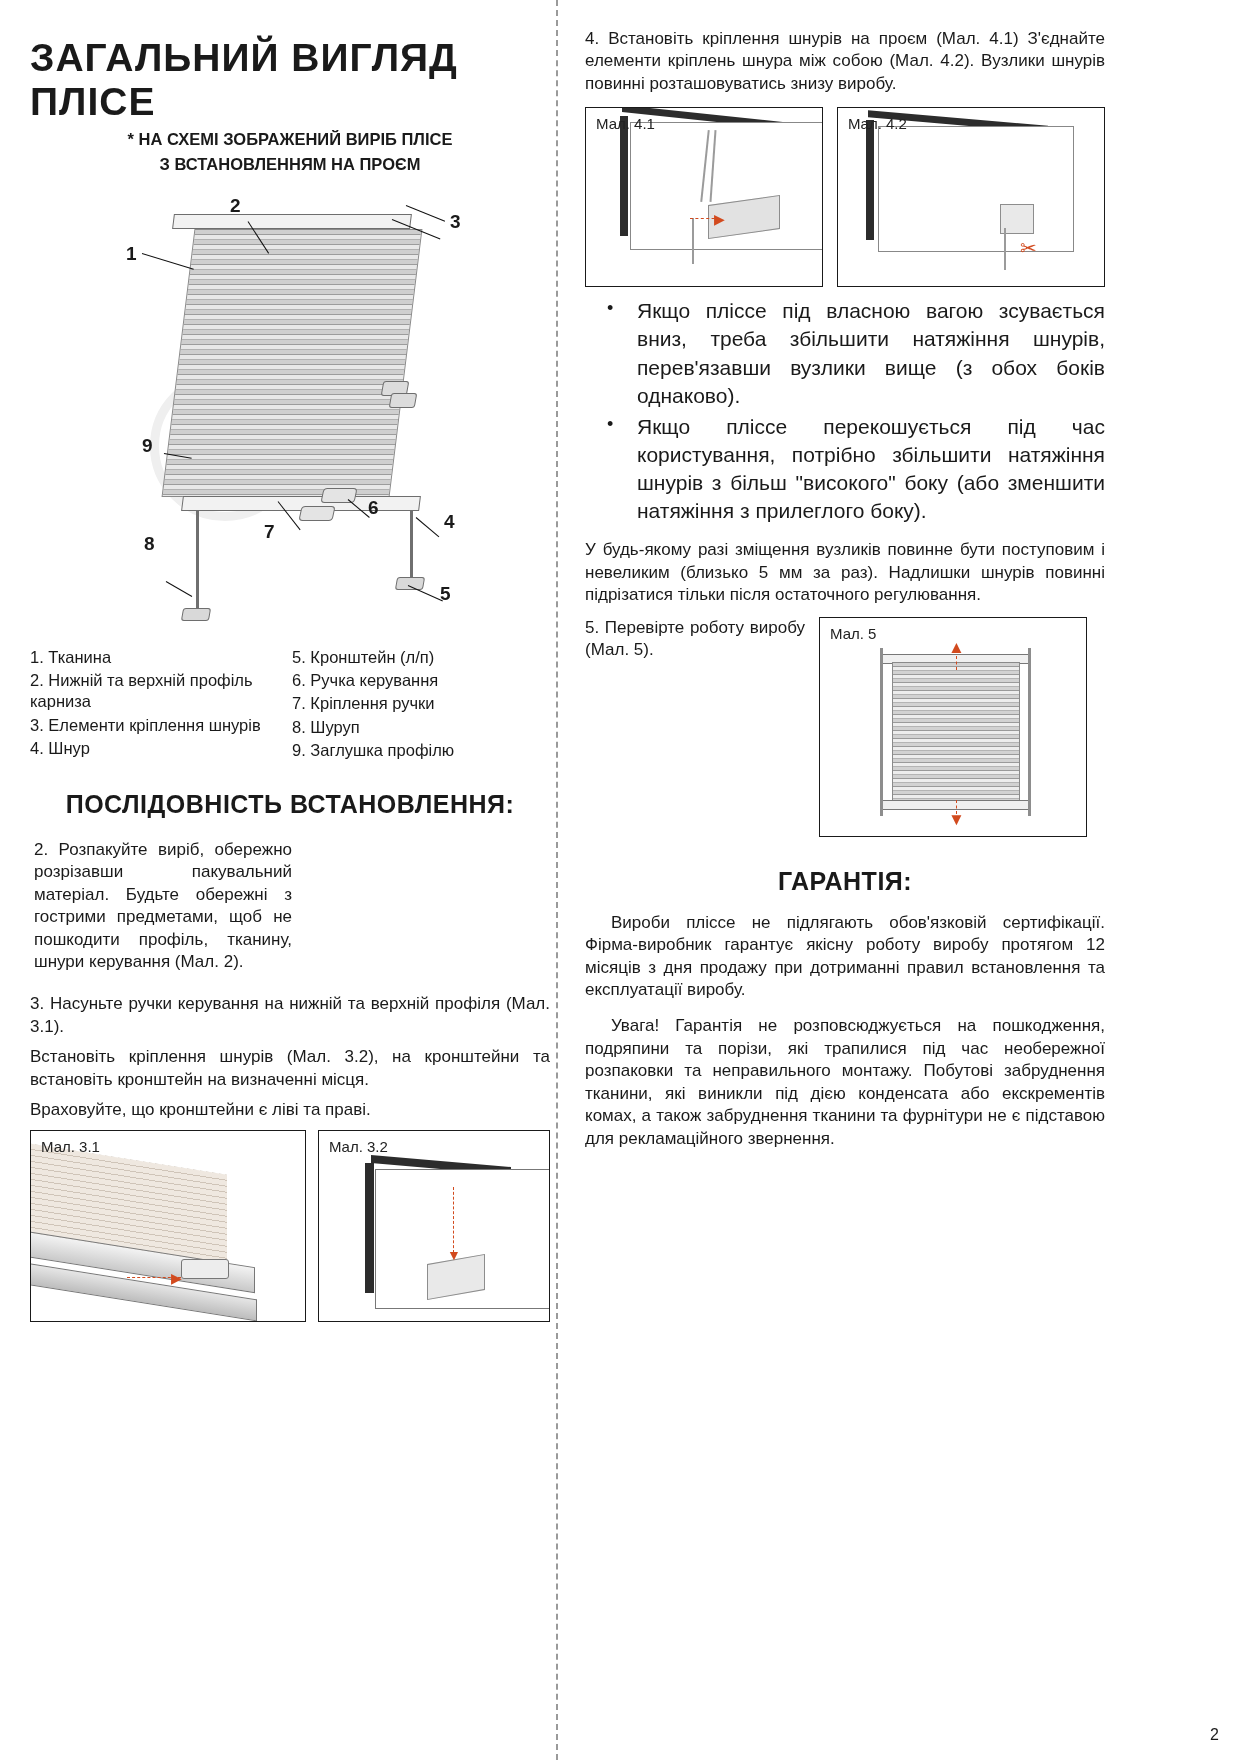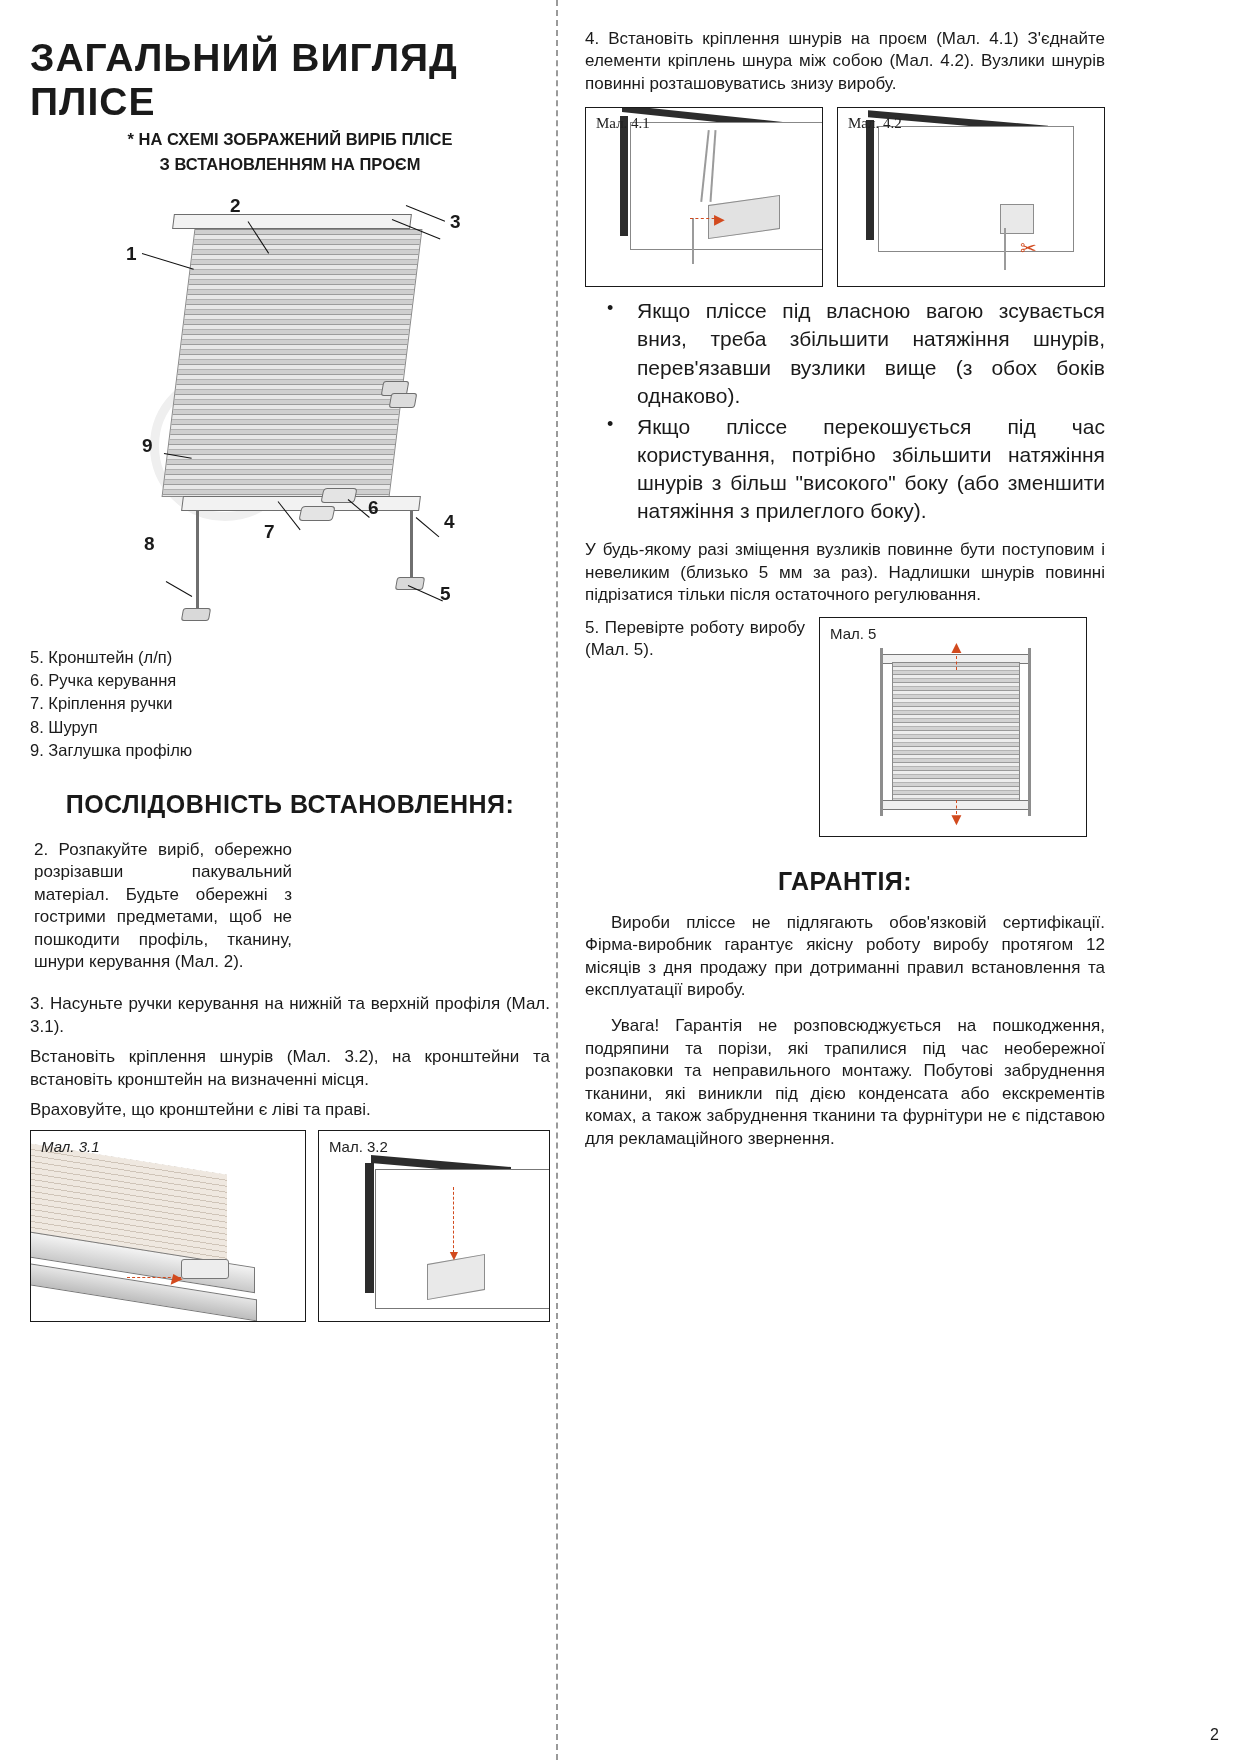--- a/index.html
+++ b/index.html
@@ -339,41 +339,47 @@
       <span class="lbl" style="left:420px; top:30px;">3</span>
       <span class="lbl" style="left:414px; top:330px;">4</span>
       <span class="lbl" style="left:410px; top:402px;">5</span>
       <span class="lbl" style="left:338px; top:316px;">6</span>
       <span class="lbl" style="left:234px; top:340px;">7</span>
       <span class="lbl" style="left:114px; top:352px;">8</span>
       <span class="lbl" style="left:112px; top:254px;">9</span>
     </div>
 
     <div class="legend">
+      <ol class="c1">
+        <li>1. Тканина</li>
+        <li>2. Нижній та верхній профіль карниза</li>
+        <li>3. Елементи кріплення шнурів</li>
+        <li>4. Шнур</li>
+      </ol>
       <ol class="c2">
         <li>5. Кронштейн (л/п)</li>
         <li>6. Ручка керування</li>
         <li>7. Кріплення ручки</li>
         <li>8. Шуруп</li>
         <li>9. Заглушка профілю</li>
       </ol>
     </div>
 
     <h2 class="section">ПОСЛІДОВНІСТЬ ВСТАНОВЛЕННЯ:</h2>
 
     <div style="display:flex; gap:14px; align-items:flex-start;">
       <p class="body just" style="width:258px; margin:4px;">2.    Розпакуйте виріб, обережно розрізавши пакувальний матеріал. Будьте обережні з гострими предметами, щоб не пошкодити профіль, тканину, шнури керування (Мал. 2).</p>
     </div>
 
     <p class="body" style="margin-top:16px;">3. Насуньте ручки керування на нижній та верхній профіля (Мал. 3.1).</p>
     <p class="body">Встановіть кріплення шнурів (Мал. 3.2), на кронштейни та встановіть кронштейн на визначенні місця.</p>
     <p class="body">Враховуйте, що кронштейни є ліві та праві.</p>
 
     <div style="display:flex; gap:12px; margin-top:6px;">
-      <div class="fig" style="width:302px; height:192px;font-style:italic;">
+      <div class="fig" style="width:302px; height:192px;">
         <span class="cap">Мал. 3.1</span>
         <div class="fabric-swatch" style="left:-4px; top:28px; width:200px; height:112px; transform:skewY(9deg);"></div>
         <div style="position:absolute; left:-6px; top:118px; width:230px; height:26px; background:linear-gradient(180deg,#f3f3f3,#c9c9c9); border:1px solid #777; transform:skewY(9deg);"></div>
         <div style="position:absolute; left:150px; top:128px; width:48px; height:20px; background:#ededed; border:1px solid #777; border-radius:3px;"></div>
         <div class="dashline" style="left:96px; top:146px; width:54px;"></div>
         <span class="arrow-red" style="left:140px; top:139px;">▶</span>
         <div style="position:absolute; left:-6px; top:150px; width:232px; height:22px; background:linear-gradient(180deg,#e6e6e6,#bdbdbd); border:1px solid #777; transform:skewY(9deg);"></div>
       </div>
 
       <div class="fig" style="width:254px; height:192px;">
@@ -385,21 +391,21 @@
         <div class="dashline v" style="left:134px; top:56px; height:66px;"></div>
         <span class="arrow-red" style="left:128px; top:116px;">▼</span>
       </div>
     </div>
   </div>
 
   <div class="col-right">
 
     <p class="body just" style="margin-top:0;">4. Встановіть кріплення шнурів на проєм (Мал. 4.1) З'єднайте елементи кріплень шнура між собою (Мал. 4.2). Вузлики шнурів повинні розташовуватись знизу виробу.</p>
 
-    <div style="display:flex; gap:14px; margin-top:12px;font-family:Liberation Serif, serif;">
+    <div style="display:flex; gap:14px; margin-top:12px;">
       <div class="fig" style="width:252px; height:180px;">
         <span class="cap">Мал. 4.1</span>
         <div class="win-dark" style="left:36px; top:6px; width:170px; height:7px; transform:skewY(6deg);"></div>
         <div class="win-dark" style="left:34px; top:8px; width:8px; height:120px;"></div>
         <div class="win-frame" style="left:44px; top:14px; width:196px; height:128px; border-color:#888;"></div>
         <div class="win-grey" style="left:122px; top:92px; width:72px; height:34px; transform:skewY(-8deg); background:#e2e2e2;"></div>
         <div class="cord" style="left:118px; top:22px; height:72px; transform:rotate(6deg);"></div>
         <div class="cord" style="left:126px; top:22px; height:72px; transform:rotate(4deg);"></div>
         <div class="cord" style="left:106px; top:110px; height:46px;"></div>
         <div class="dashline" style="left:104px; top:110px; width:30px;"></div>

